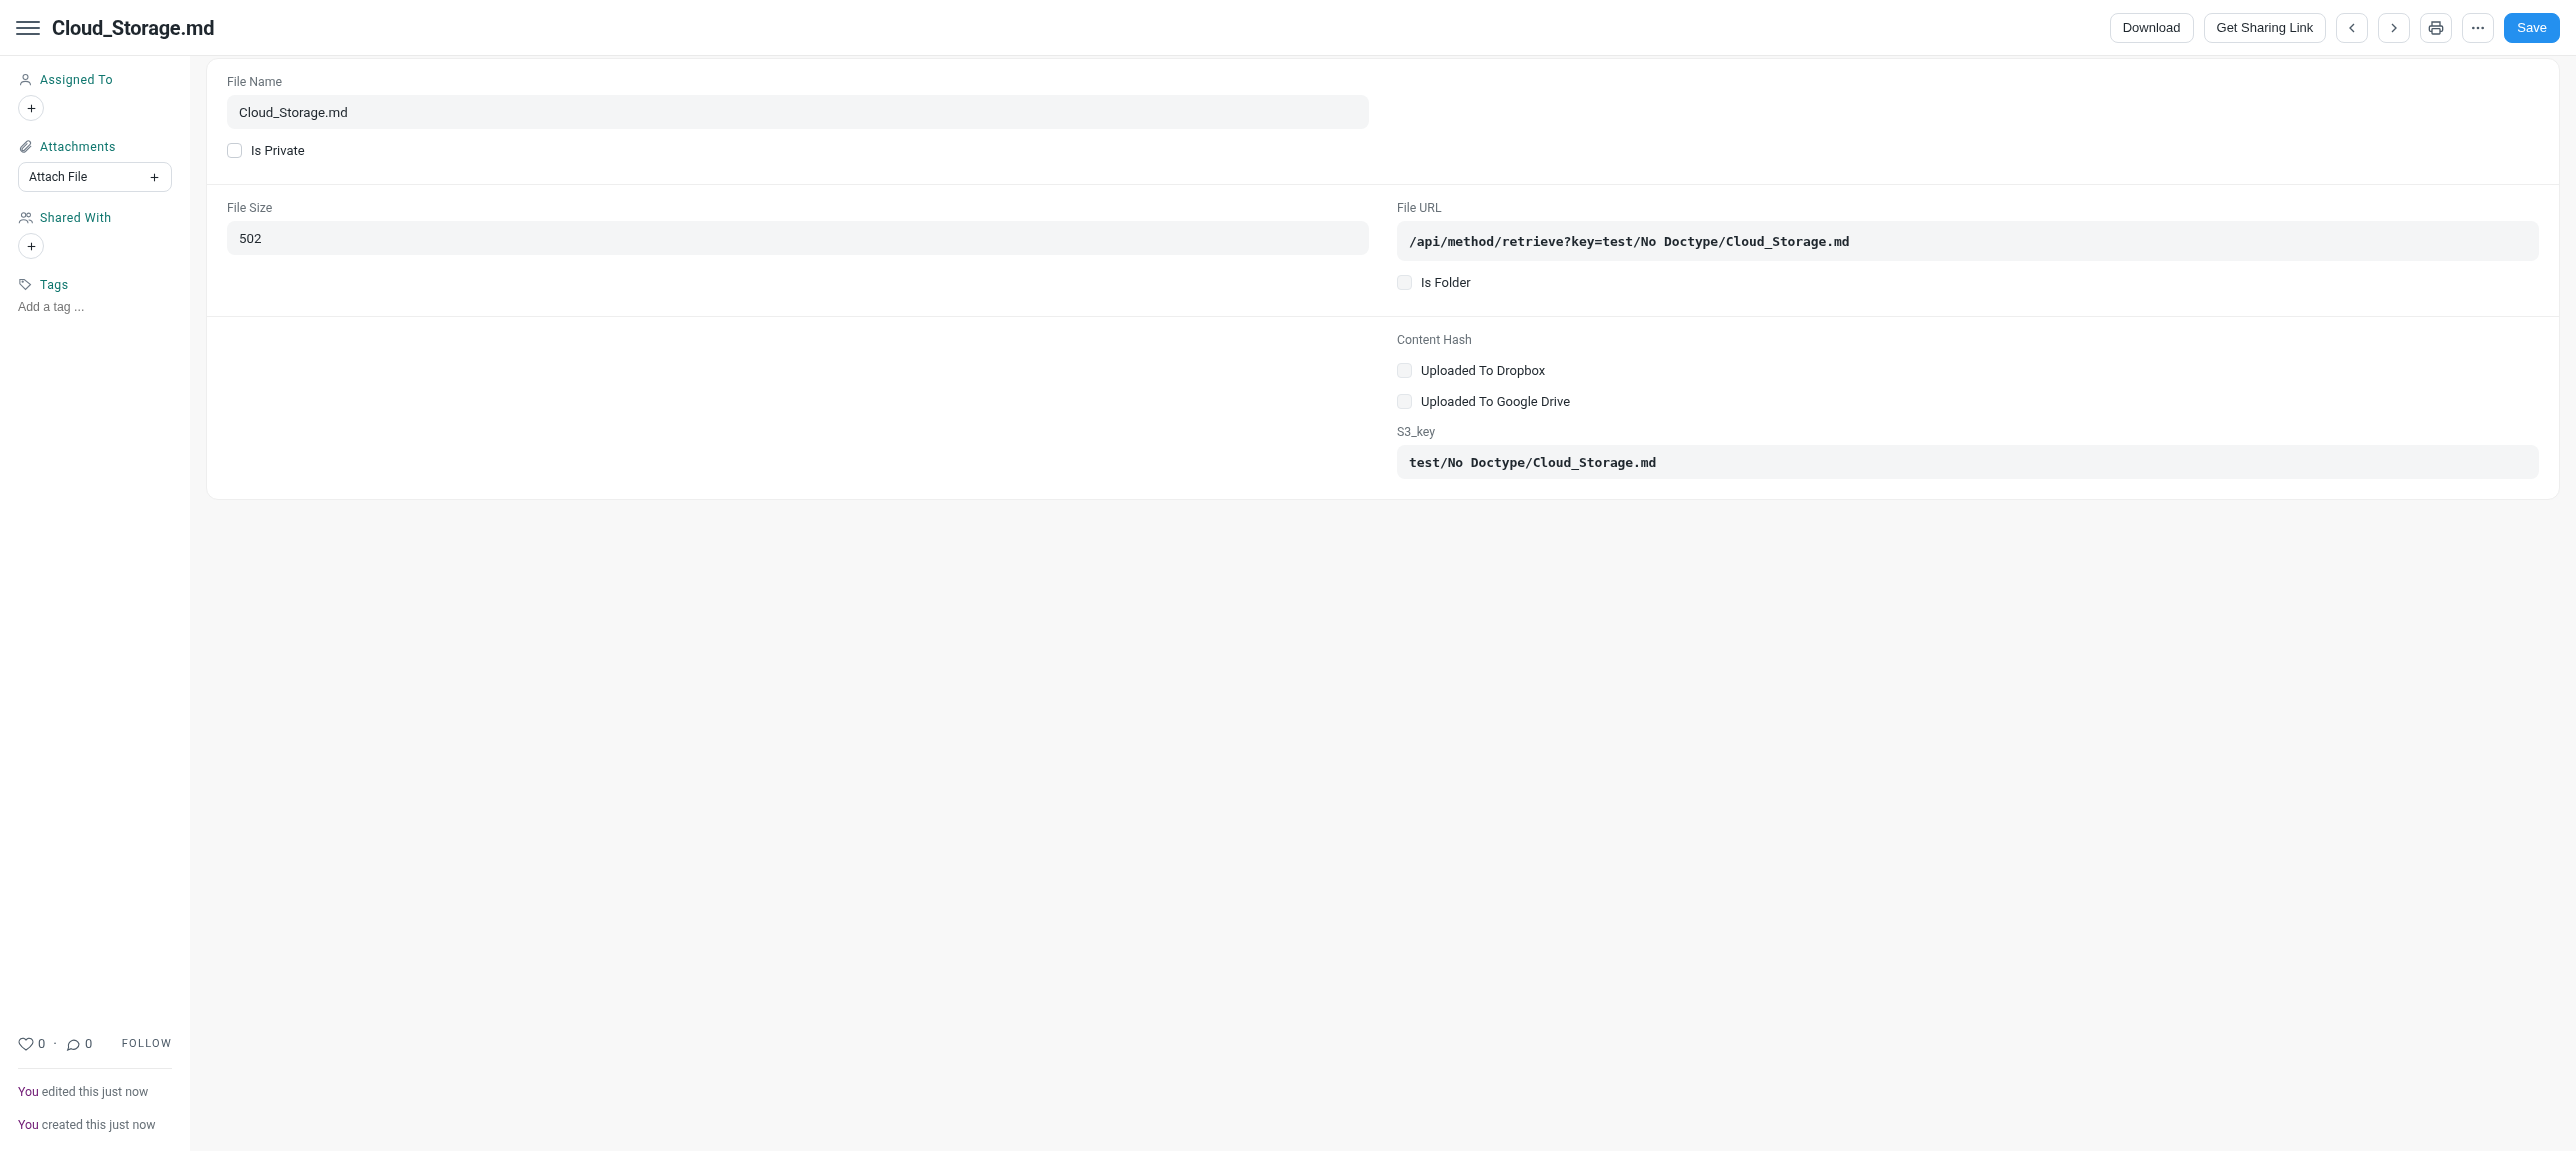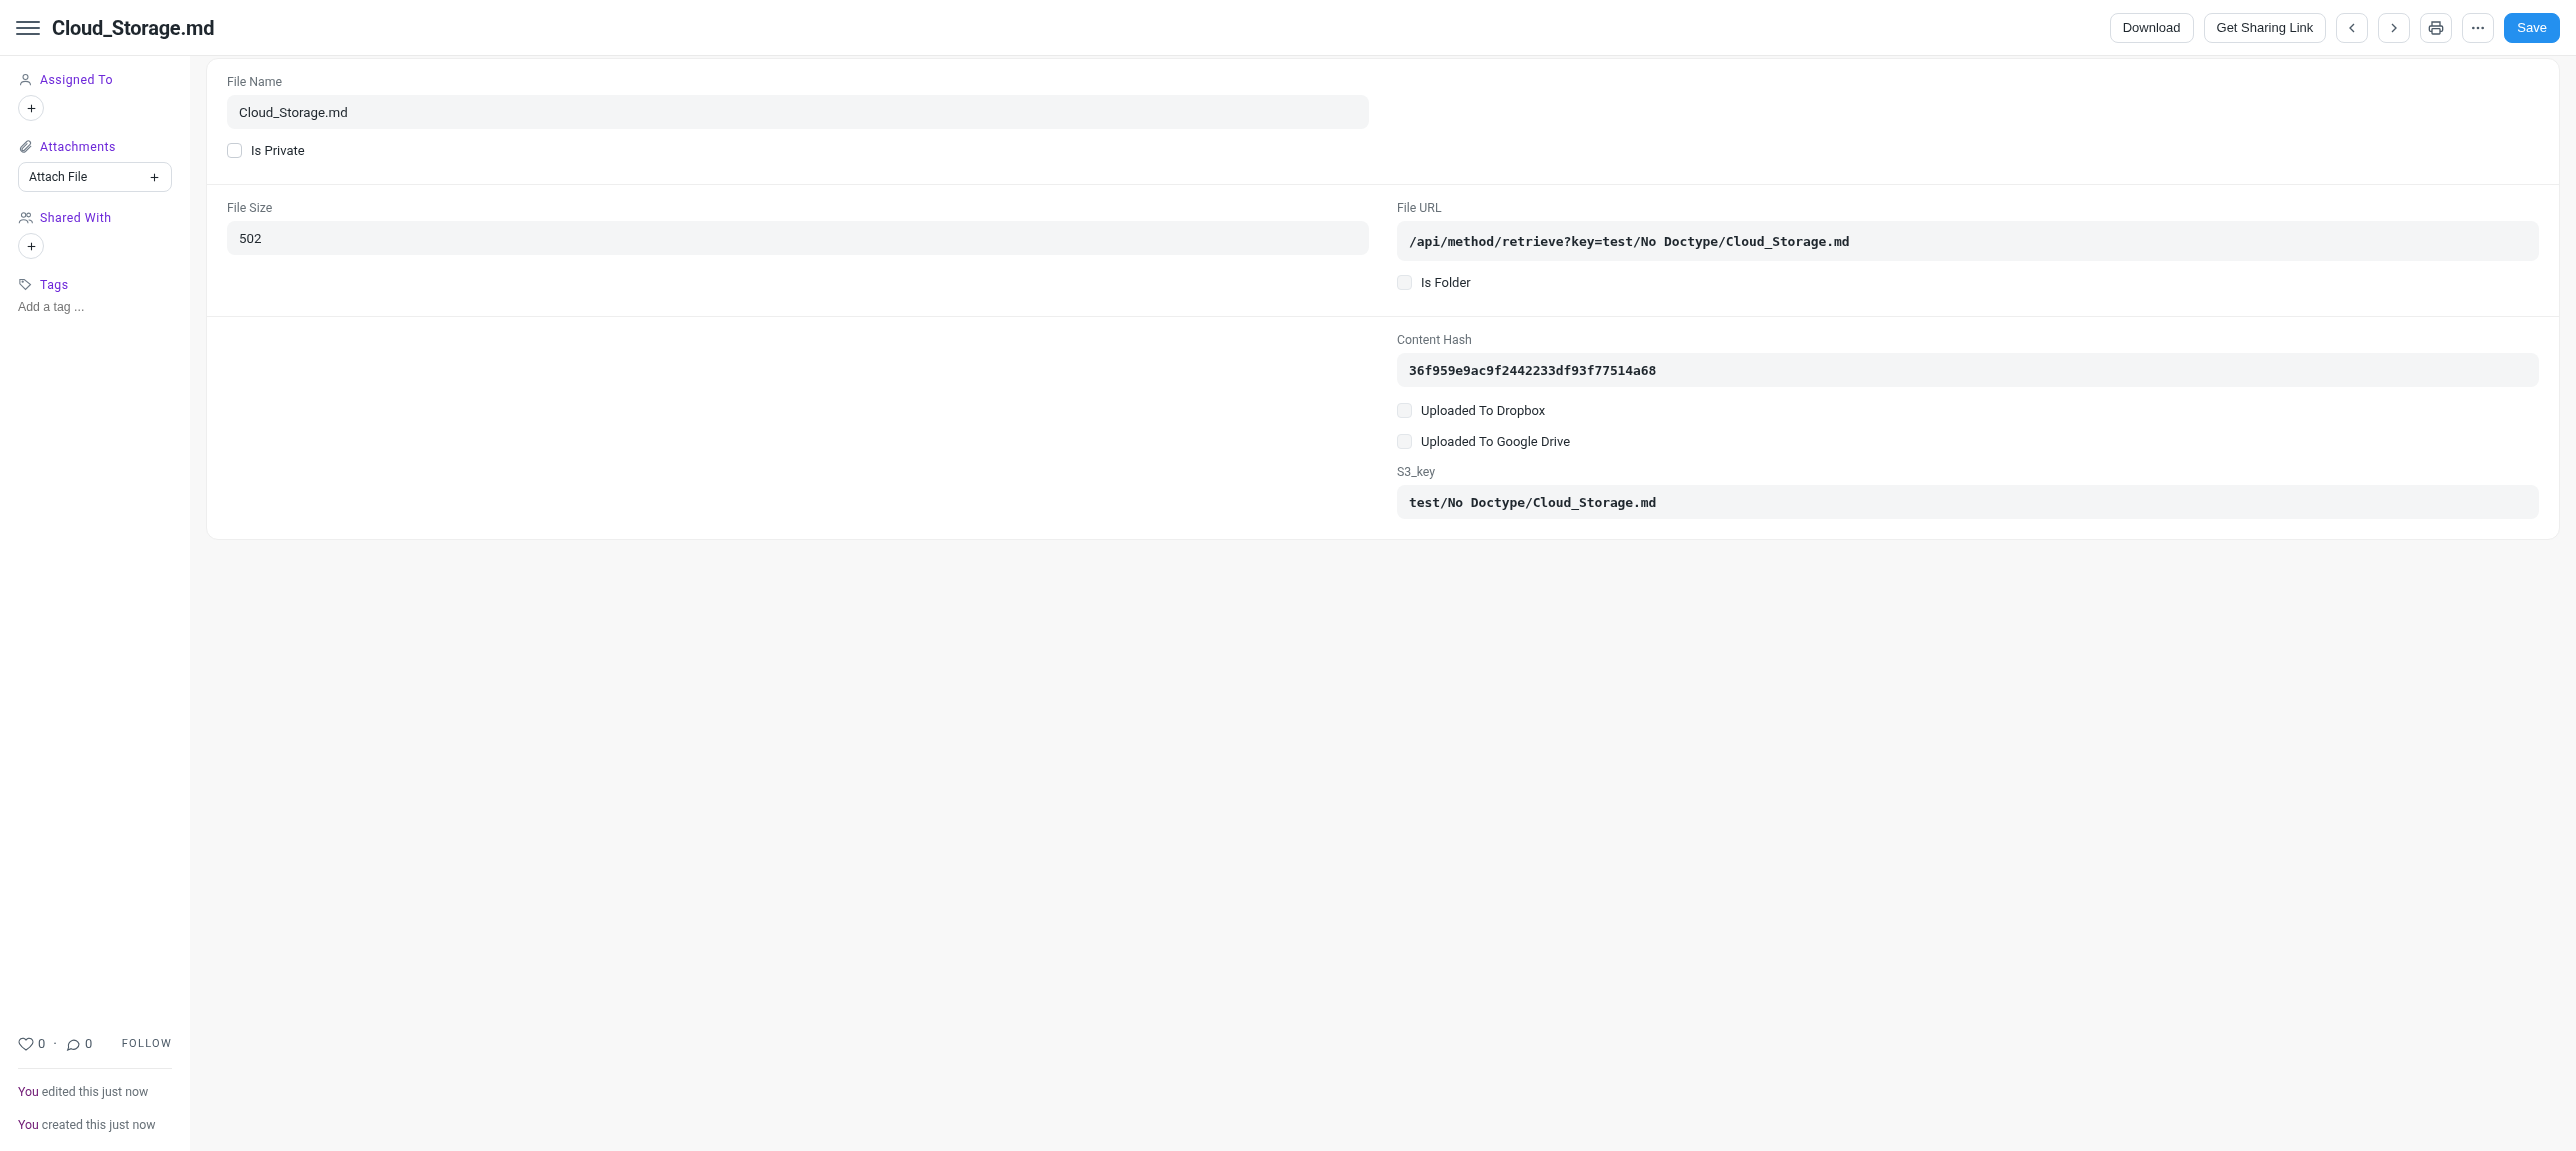--- a/index.html
+++ b/index.html
@@ -72,21 +72,21 @@
     padding: 16px 18px;
     background: #fff;
     display: flex;
     flex-direction: column;
     gap: 18px;
     overflow-y: auto;
   }
   .sidebar-section { display: flex; flex-direction: column; gap: 8px; }
   .sidebar-header {
     display: flex; align-items: center; gap: 7px;
-    color: #6d28d9;
+    color: #0f766e;
     font-size: 12.3px;
     letter-spacing: 0.5px;
     text-transform: none;
   }
   .sidebar-header svg { width: 15px; height: 15px; stroke: #6f7b88; fill: none; stroke-width: 1.7; }
   .circle-plus {
     width: 26px; height: 26px; border-radius: 50%;
     border: 1px solid #d8dde3; background: #fff;
     display: flex; align-items: center; justify-content: center;
     cursor: pointer;
@@ -355,21 +355,20 @@
           </div>
         </div>
       </div>
 
       <div class="card-section">
         <div class="two-col">
           <div class="col"></div>
           <div class="col">
             <div class="field">
               <label class="field-label">Content Hash</label>
-              <input class="input mono" disabled="" value="36f959e9ac9f2442233df93f77514a68" style="">
             </div>
             <div class="checkbox-row" style="margin-top:16px;">
               <span class="checkbox disabled"></span>
               <span>Uploaded To Dropbox</span>
             </div>
             <div class="checkbox-row" style="margin-top:16px; margin-bottom:16px;">
               <span class="checkbox disabled"></span>
               <span>Uploaded To Google Drive</span>
             </div>
             <div class="field">

